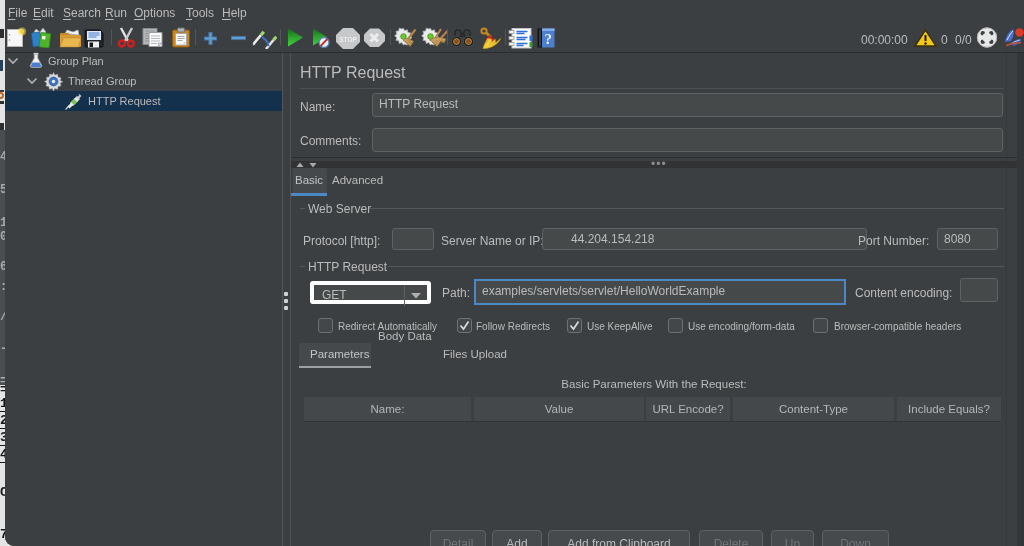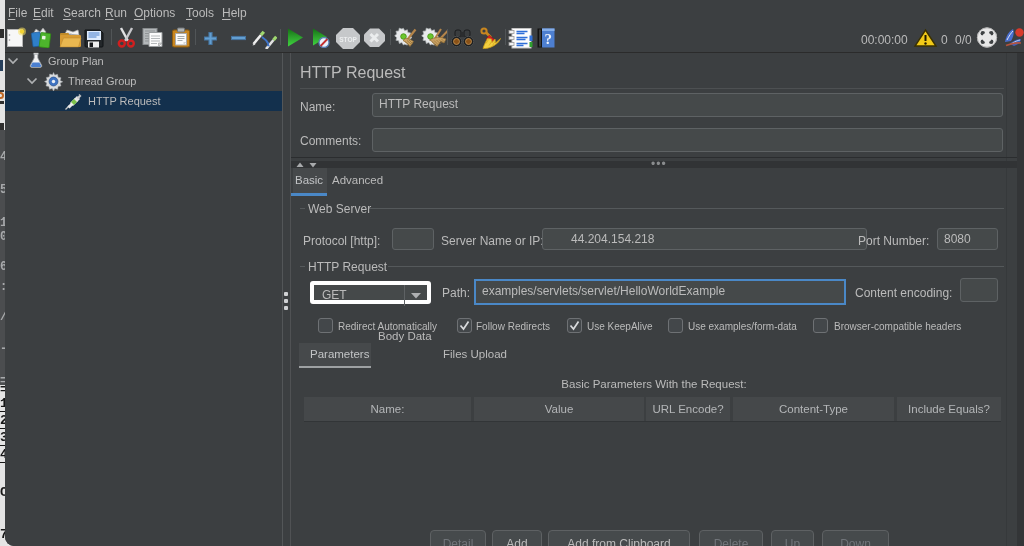--- a/index.html
+++ b/index.html
@@ -327,21 +327,21 @@
         </svg>
       </div>
 <div class="cblbl" style="left:185px;top:268px">Follow Redirects</div>
 <div class="chk on" style="left:276px;top:265px">
         <svg width="13" height="13" style="position:absolute;left:0;top:0">
           <path d="M2.5 6.5l3 3.5 5-7.5" stroke="#d8dadc" stroke-width="1.7" fill="none"></path>
         </svg>
       </div>
 <div class="cblbl" style="left:296px;top:268px">Use KeepAlive</div>
 <div class="chk" style="left:377px;top:265px"></div>
-<div class="cblbl" style="left:397px;top:268px">Use examples/form-data</div>
+<div class="cblbl" style="left:397px;top:268px">Use encoding/form-data</div>
 <div class="chk" style="left:522px;top:265px"></div>
 <div class="cblbl" style="left:543px;top:268px">Browser-compatible headers</div>
 <div class="abs" style="left:8px;top:290px;width:72px;height:23px;background:#46494b"></div>
 <div class="abs" style="left:8px;top:313px;width:72px;height:2px;background:#9ea1a3"></div>
 <div class="lbl" style="left:19px;top:295px;color:#c2c4c6;font-size:11.5px">Parameters</div>
 <div class="lbl" style="left:87px;top:277px;font-size:11.5px">Body Data</div>
 <div class="lbl" style="left:152px;top:295px;font-size:11.5px">Files Upload</div>
 <div class="lbl" style="left:0;top:325px;width:726px;text-align:center;font-size:11.5px">Basic Parameters With the Request:</div>
 <div class="hdrcell" style="left:13px;width:167px">Name:</div>
 <div class="hdrcell" style="left:183px;width:170px">Value</div>

